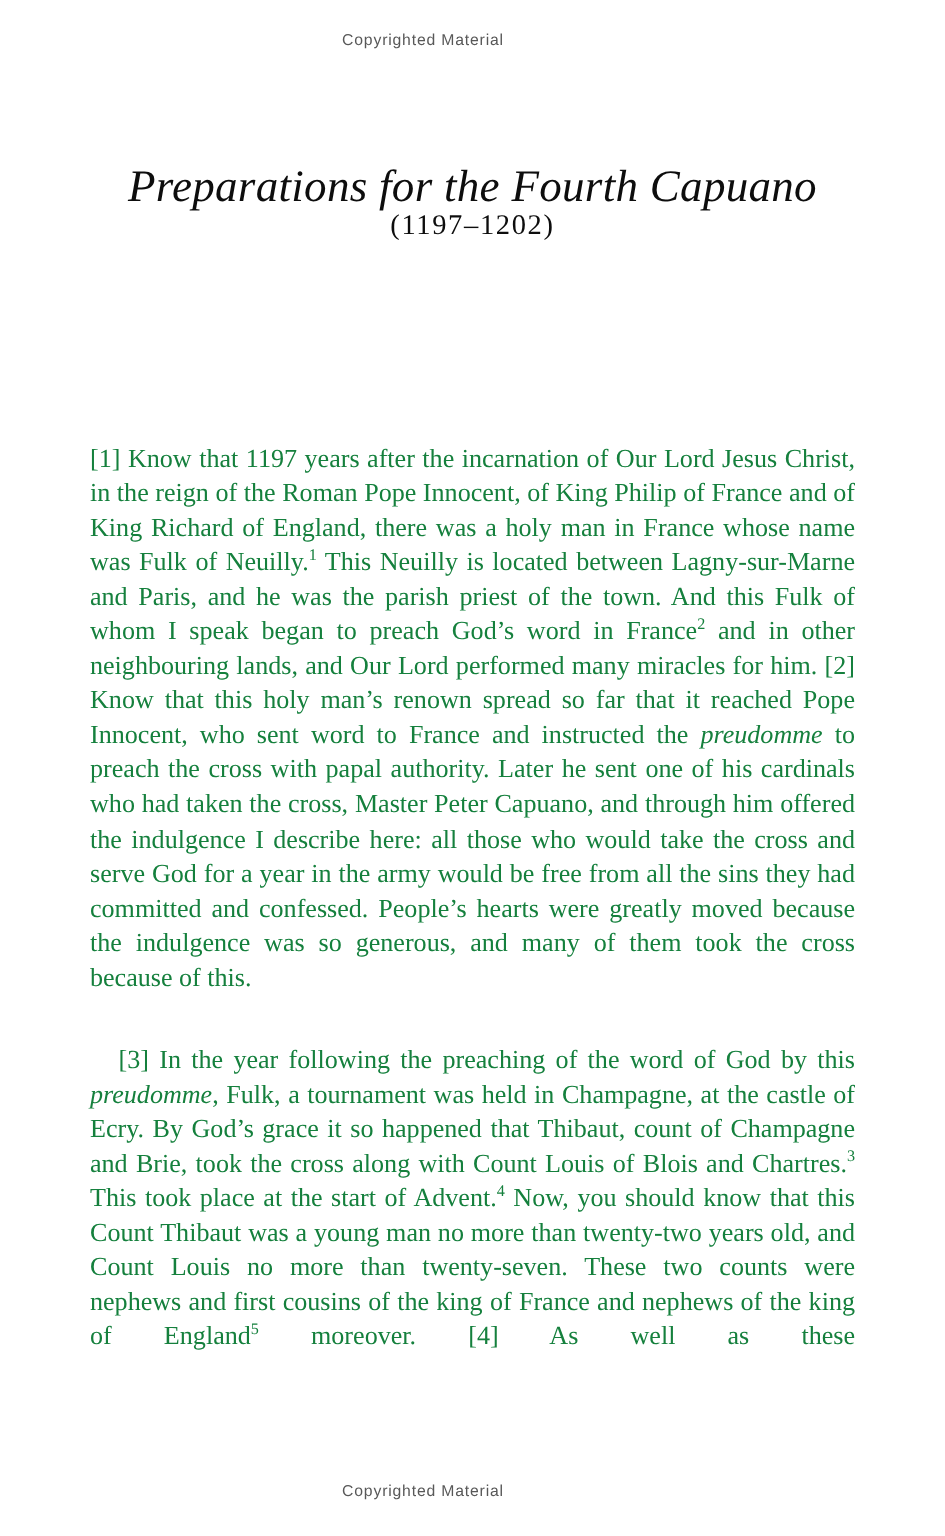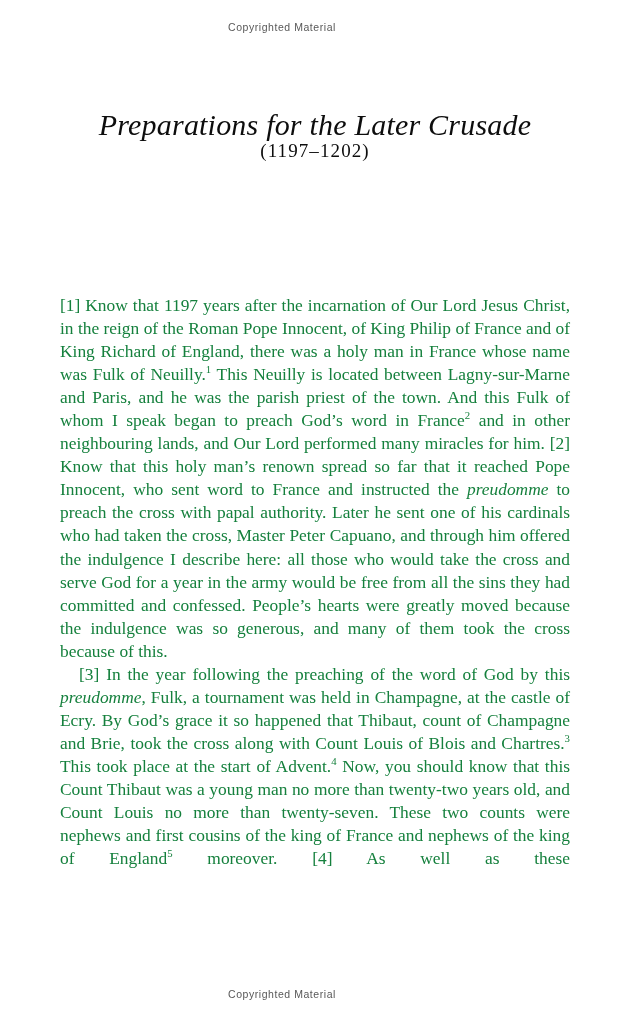--- a/index.html
+++ b/index.html
@@ -80,20 +80,21 @@
     color: #15803d;
     font-variant-numeric: oldstyle-nums;
     hyphens: none;
   }
   .body-text p {
     margin: 0;
     text-align: justify;
   }
   .body-text p.indent {
     text-indent: 19px;
+    margin-top: 32px;
   }
   .body-text p:last-child {
     text-align-last: justify;
   }
   .sec {
     font-variant-numeric: oldstyle-nums;
     white-space: nowrap;
   }
   .it {
     font-style: italic;
@@ -106,21 +107,21 @@
   }
 </style>
 </head>
 <body>
 
 <div class="page">
 
   <div class="watermark watermark-top">Copyrighted Material</div>
 
   <div class="chapter-head">
-    <div class="chapter-title">Preparations for the Later Crusade</div>
+    <div class="chapter-title">Preparations for the Fourth Capuano</div>
     <div class="chapter-dates">(1197–1202)</div>
   </div>
 
   <div class="body-text" id="body-text">
       <p><span class="sec">[1]</span><span> Know that 1197 years after the incarnation of Our Lord Jesus Christ, in the reign of the Roman Pope Innocent, of King Philip of France and of King Richard of England, there was a holy man in France whose name was Fulk of Neuilly.</span><sup class="fn">1</sup><span> This Neuilly is located between Lagny-sur-Marne and Paris, and he was the parish priest of the town. And this Fulk of whom I speak began to preach God’s word in France</span><sup class="fn">2</sup><span> and in other neighbouring lands, and Our Lord performed many miracles for him. </span><span class="sec">[2]</span><span> Know that this holy man’s renown spread so far that it reached Pope Innocent, who sent word to France and instructed the </span><span class="it">preudomme</span><span> to preach the cross with papal authority. Later he sent one of his cardinals who had taken the cross, Master Peter Capuano, and through him offered the indulgence I describe here: all those who would take the cross and serve God for a year in the army would be free from all the sins they had committed and confessed. People’s hearts were greatly moved because the indulgence was so generous, and many of them took the cross because of this.</span></p>
       <p class="indent"><span class="sec">[3]</span><span> In the year following the preaching of the word of God by this </span><span class="it">preudomme</span><span>, Fulk, a tournament was held in Champagne, at the castle of Ecry. By God’s grace it so happened that Thibaut, count of Champagne and Brie, took the cross along with Count Louis of Blois and Chartres.</span><sup class="fn">3</sup><span> This took place at the start of Advent.</span><sup class="fn">4</sup><span> Now, you should know that this Count Thibaut was a young man no more than twenty-two years old, and Count Louis no more than twenty-seven. These two counts were nephews and first cousins of the king of France and nephews of the king of England</span><sup class="fn">5</sup><span> moreover. </span><span class="sec">[4]</span><span> As well as these</span></p>
     </div>
 
   <div class="watermark watermark-bottom">Copyrighted Material</div>
 

